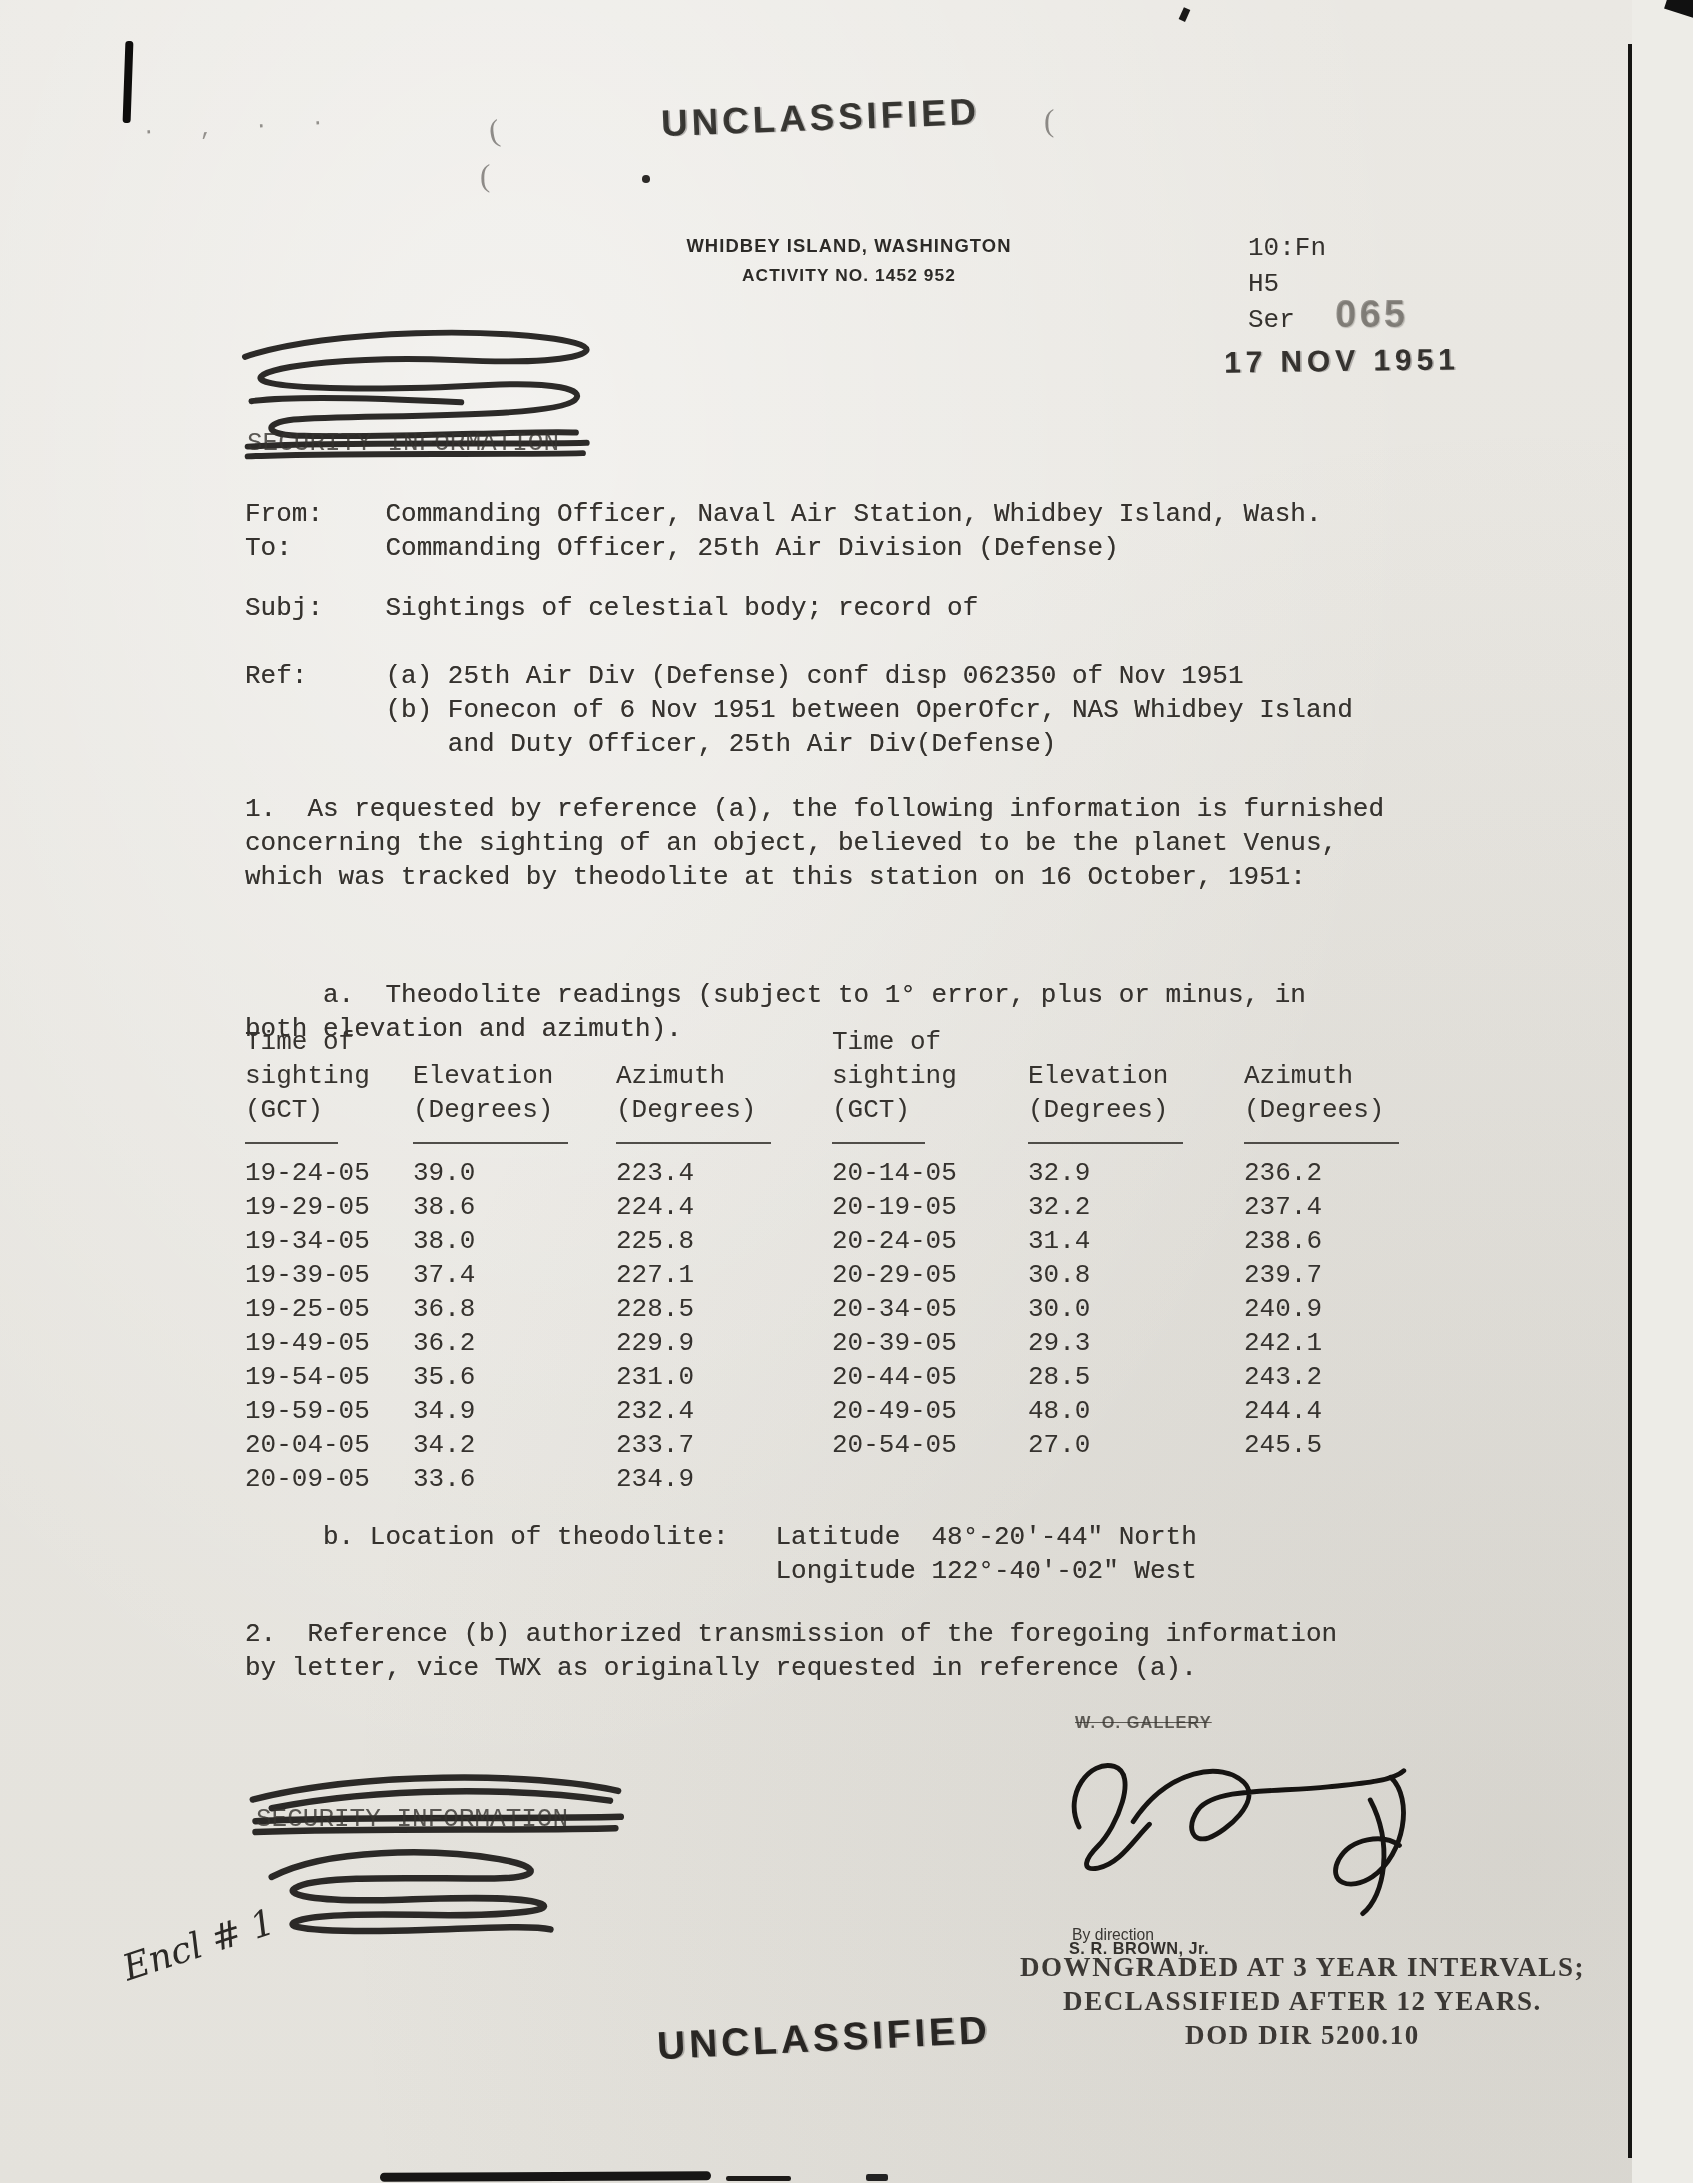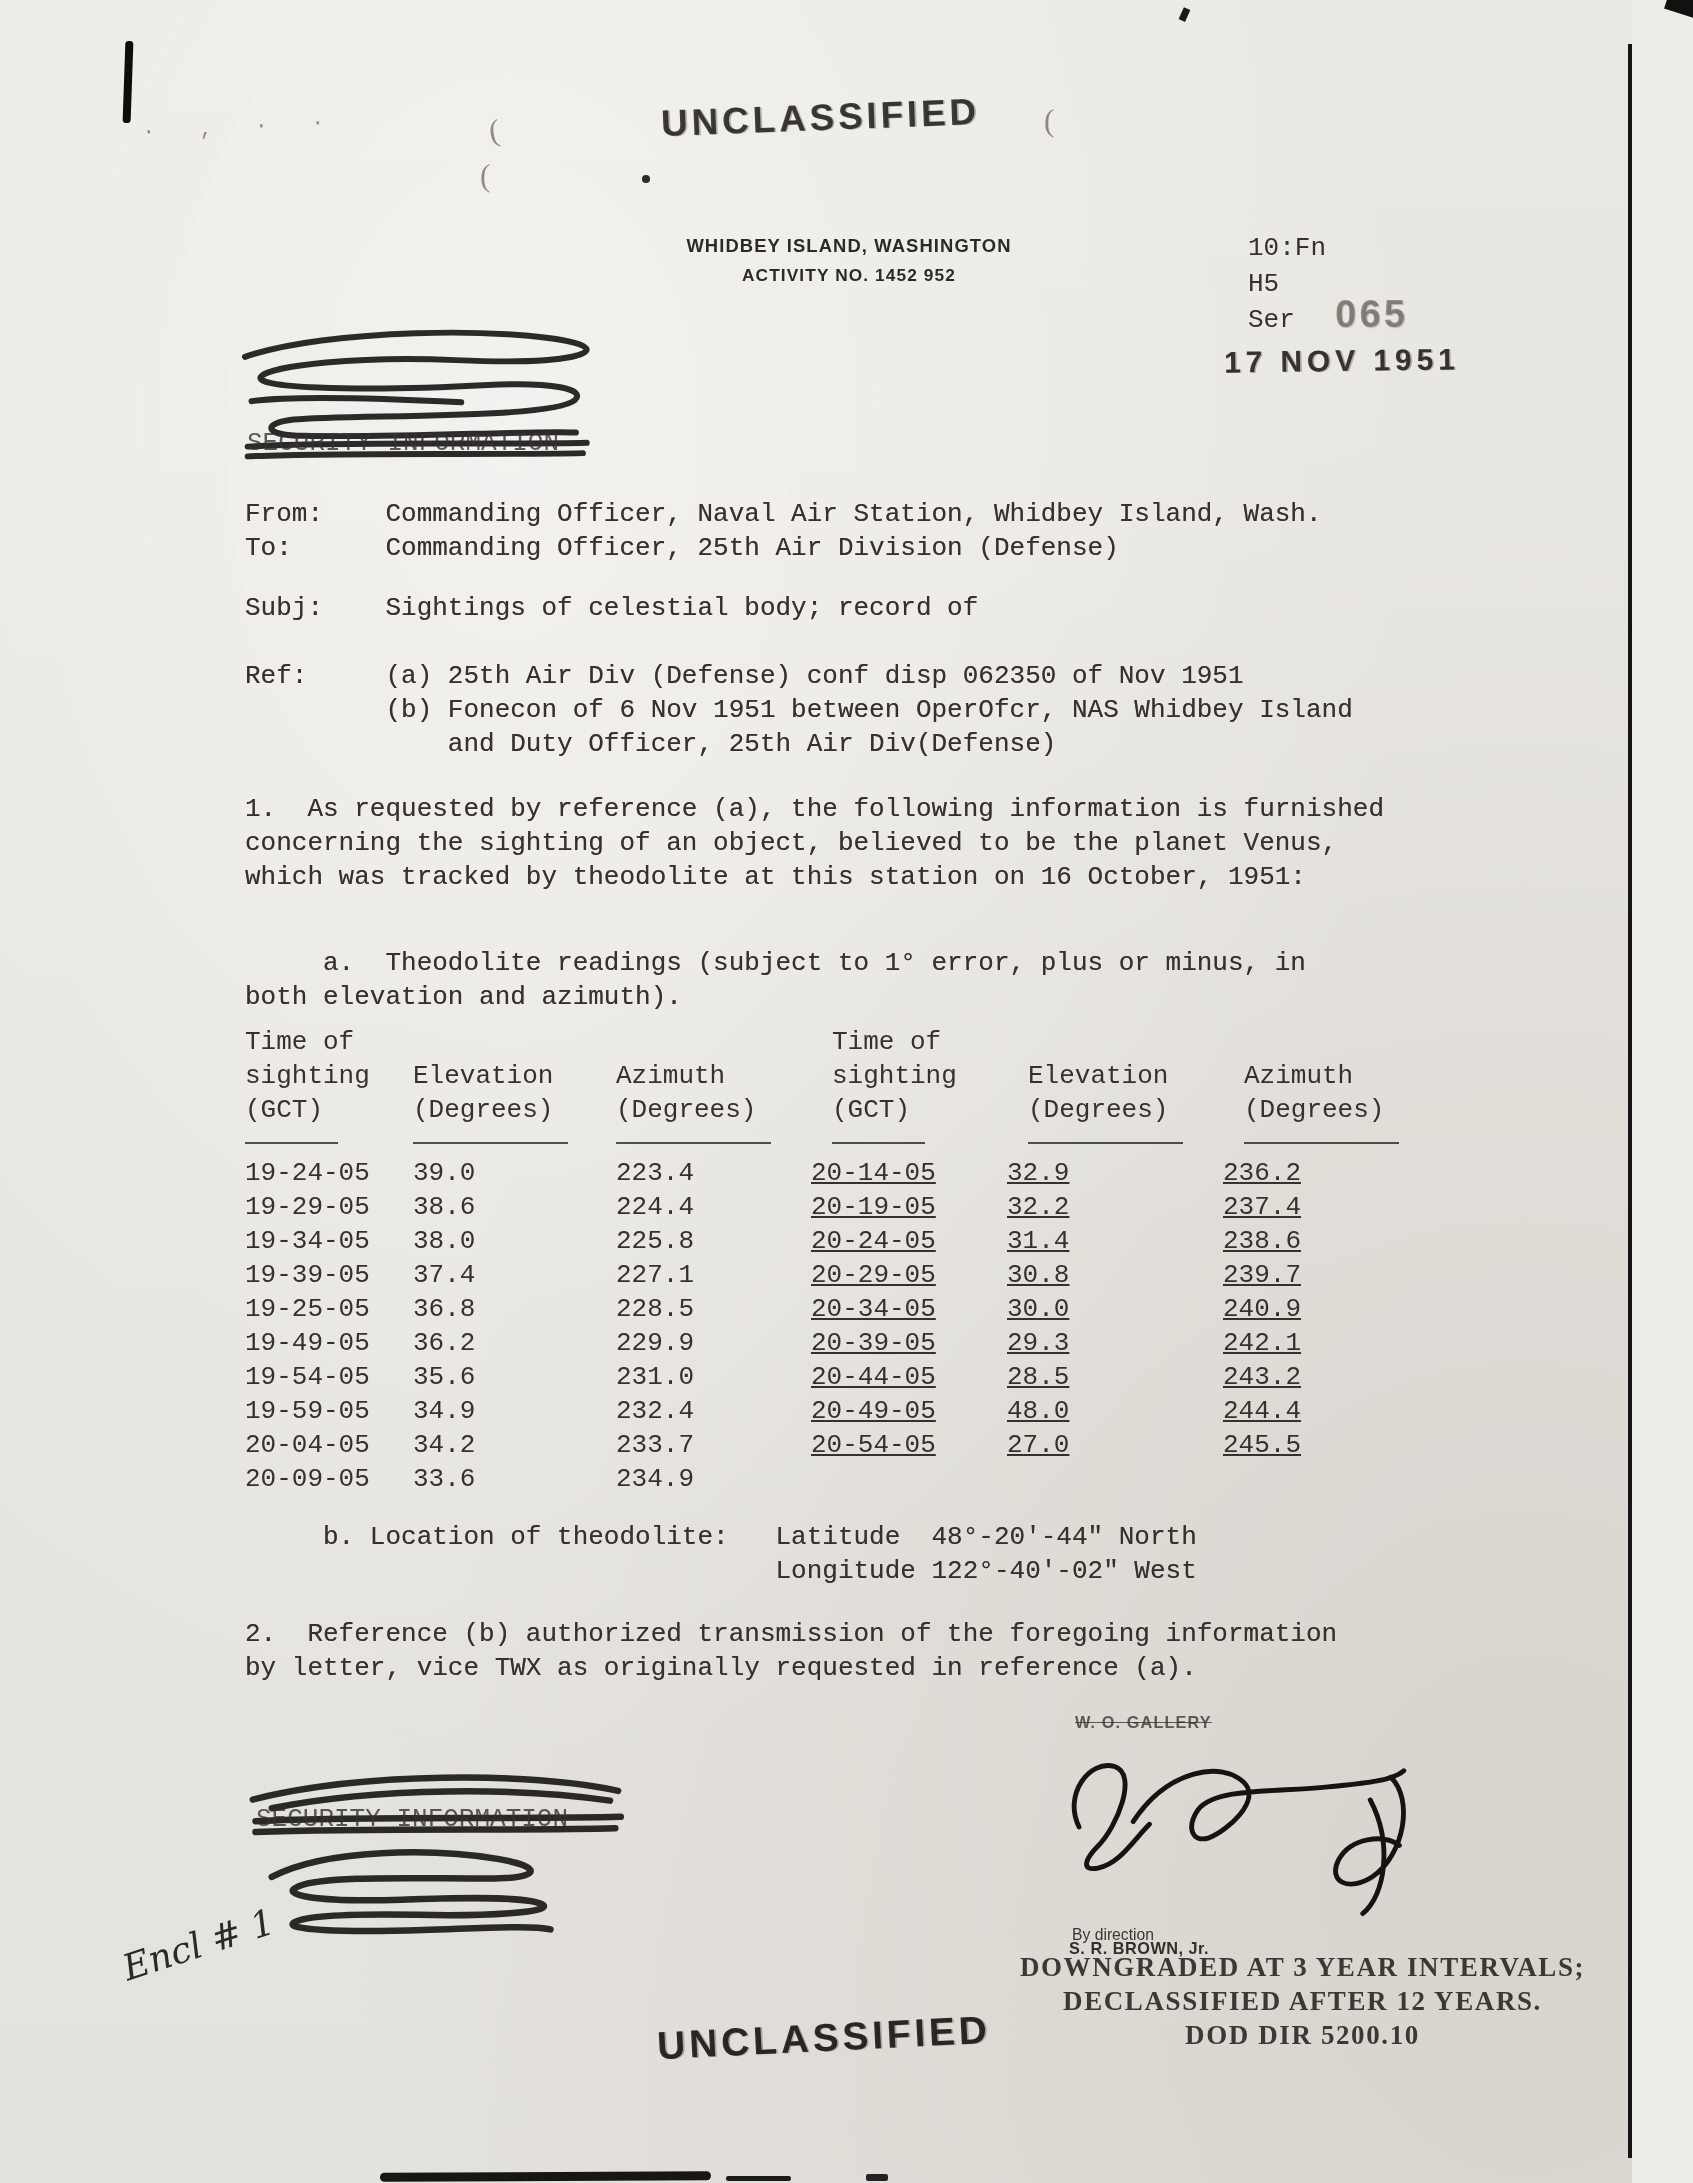--- a/index.html
+++ b/index.html
@@ -114,21 +114,21 @@
       <path d="M35 236 C200 226 500 233 662 229"></path>
       <path d="M35 254 C220 246 480 252 655 248"></path>
     </g>
   </svg>
   <div class="sec-text" style="left:247px;top:428px;">SECURITY INFORMATION</div>
 
   <div class="t" style="left:245px;top:497px;"><div class="tline">From:    Commanding Officer, Naval Air Station, Whidbey Island, Wash.</div><div class="tline">To:      Commanding Officer, 25th Air Division (Defense)</div></div>
   <div class="t" style="left:245px;top:591px;"><div class="tline">Subj:    Sightings of celestial body; record of</div></div>
   <div class="t" style="left:245px;top:659px;"><div class="tline">Ref:     (a) 25th Air Div (Defense) conf disp 062350 of Nov 1951</div><div class="tline">         (b) Fonecon of 6 Nov 1951 between OperOfcr, NAS Whidbey Island</div><div class="tline">             and Duty Officer, 25th Air Div(Defense)</div></div>
   <div class="t" style="left:245px;top:792px;"><div class="tline">1.  As requested by reference (a), the following information is furnished</div><div class="tline">concerning the sighting of an object, believed to be the planet Venus,</div><div class="tline">which was tracked by theodolite at this station on 16 October, 1951:</div></div>
-  <div class="t" style="left:245px;top:946px;"><div class="tline">     a.  Theodolite readings (subject to 1° error, plus or minus, in</div><div class="tline">both elevation and azimuth).</div></div>
+  <div class="t" style="left:245px;top:978px;"><div class="tline">     a.  Theodolite readings (subject to 1° error, plus or minus, in</div><div class="tline">both elevation and azimuth).</div></div>
 
   <div class="thead cols-left" style="left:245px;top:1025px;">
     <div>
       <span class="tcell">Time of</span>
         <span></span>
         <span></span>
     </div>
     <div>
       <span class="tcell">sighting</span>
       <span class="tcell">Elevation</span>
@@ -203,21 +203,21 @@
         <span class="tcell">20-04-05</span>
         <span class="tcell">34.2</span>
         <span class="tcell">233.7</span>
       </div>
       <div class="trow">
         <span class="tcell">20-09-05</span>
         <span class="tcell">33.6</span>
         <span class="tcell">234.9</span>
       </div>
     </div>
-  <div class="trows cols-right" style="left:811px;top:1158px;text-decoration:underline;">
+  <div class="trows cols-right" style="left:832px;top:1158px;">
       <div class="trow">
         <span class="tcell">20-14-05</span>
         <span class="tcell">32.9</span>
         <span class="tcell">236.2</span>
       </div>
       <div class="trow">
         <span class="tcell">20-19-05</span>
         <span class="tcell">32.2</span>
         <span class="tcell">237.4</span>
       </div>

